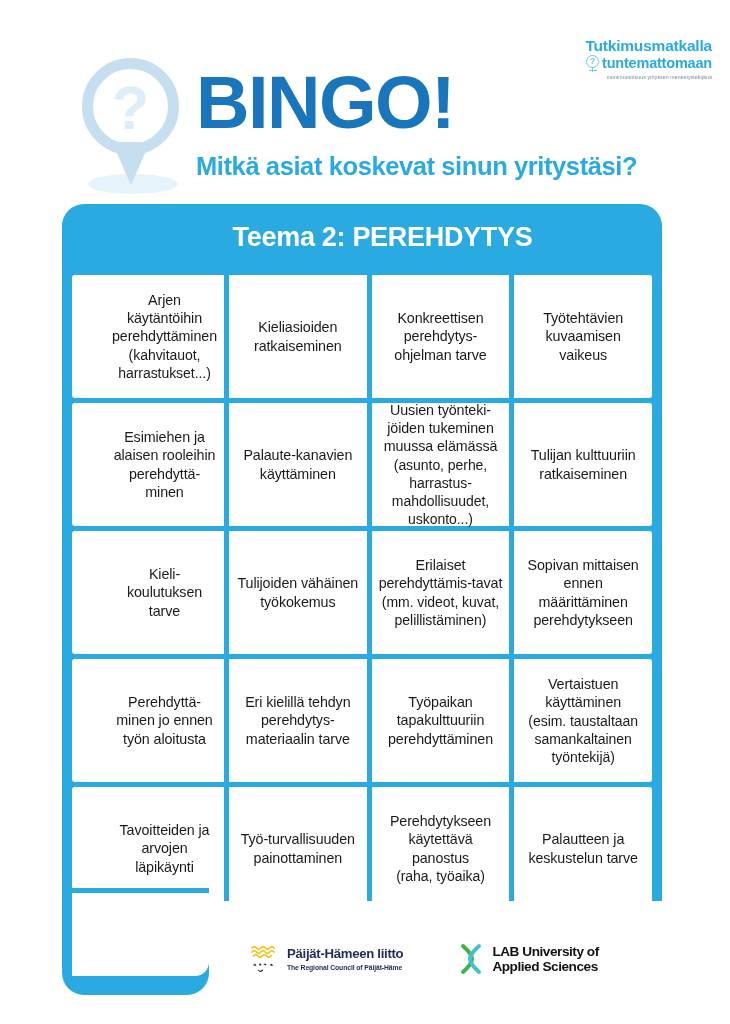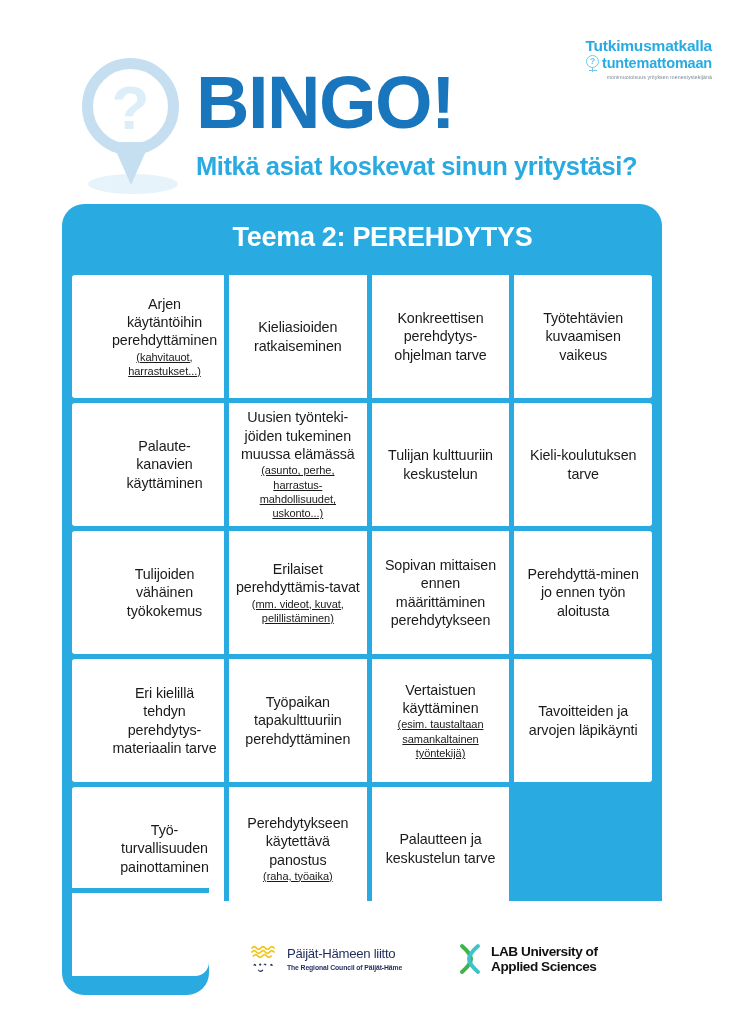--- a/index.html
+++ b/index.html
@@ -234,25 +234,24 @@
   .cell:nth-child(4n)   { border-radius: 0 3px 3px 0; }
 
   .cell-main {
     font-size: 14.3px;
     line-height: 1.28;
     color: #1A1A1A;
     letter-spacing: -0.1px;
   }
   .cell-sub {
     margin-top: 0;
-    font-size: 11px;
+    font-size: 14px;
     line-height: 1.3;
     color: #1A1A1A;
     letter-spacing: -0.05px;
-    text-decoration: underline;
   }
   .cell-sub:empty { display: none; }
 
   
   .extra-cell {
     position: absolute;
     left: 72px;
     top: 893px;
     width: 137px;
     height: 83px;
@@ -273,21 +272,21 @@
   }
 
   .ph-logo { display: flex; align-items: center; gap: 7px; }
   .ph-mark {
     width: 30px; height: 30px;
     position: relative;
     flex: none;
   }
   .ph-text-main {
     font-size: 13.2px;
-    font-weight: normal;
+    font-weight: bold;
     color: #1F2B5B;
     letter-spacing: -0.3px;
     line-height: 1.1;
   }
   .ph-text-sub {
     font-size: 6.8px;
     font-weight: bold;
     color: #1F2B5B;
     letter-spacing: -0.1px;
     margin-top: 2px;
@@ -347,28 +346,31 @@
         <div class="cell">
           <div class="cell-main">Kieliasioiden ratkaiseminen</div>
         </div>
         <div class="cell">
           <div class="cell-main">Konkreettisen perehdytys-ohjelman tarve</div>
         </div>
         <div class="cell">
           <div class="cell-main">Työtehtävien kuvaamisen vaikeus</div>
         </div>
         <div class="cell">
+          <div class="cell-main">Esimiehen ja alaisen rooleihin perehdyttä-minen</div>
+        </div>
+        <div class="cell">
           <div class="cell-main">Palaute-kanavien käyttäminen</div>
         </div>
         <div class="cell">
           <div class="cell-main">Uusien työnteki-jöiden tukeminen muussa elämässä</div>
           <div class="cell-sub">(asunto, perhe, harrastus-mahdollisuudet, uskonto...)</div>
         </div>
         <div class="cell">
-          <div class="cell-main">Tulijan kulttuuriin keskustelun</div>
+          <div class="cell-main">Tulijan kulttuuriin ratkaiseminen</div>
         </div>
         <div class="cell">
           <div class="cell-main">Kieli-koulutuksen tarve</div>
         </div>
         <div class="cell">
           <div class="cell-main">Tulijoiden vähäinen työkokemus</div>
         </div>
         <div class="cell">
           <div class="cell-main">Erilaiset perehdyttämis-tavat</div>
           <div class="cell-sub">(mm. videot, kuvat, pelillistäminen)</div>

